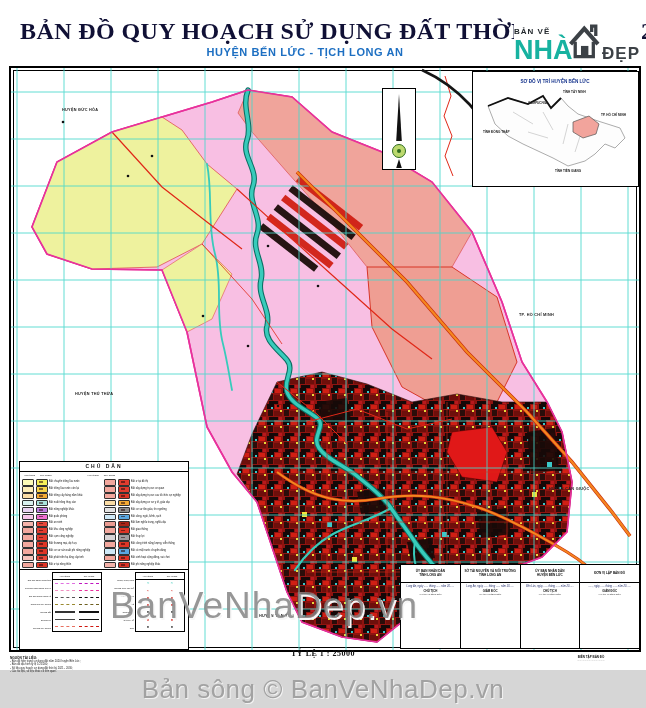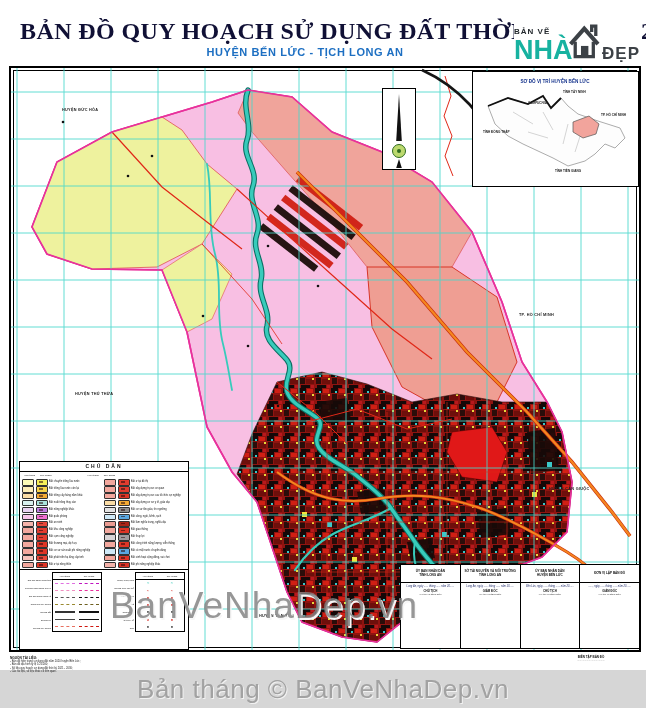--- a/index.html
+++ b/index.html
@@ -596,32 +596,33 @@
           <div class="sig-b">
             <div class="l1">......, ngày ...... tháng ...... năm 20......</div>
             <div class="l2">GIÁM ĐỐC</div>
             <div class="l3">(Ký tên và đóng dấu)</div>
           </div>
         </div>
       </div>
   </div>
 
   <div class="watermark">BanVeNhaDep.vn</div>
+  <div class="scale">TỶ LỆ 1 : 25000</div>
 
   <div class="notes">
     <div class="nh">NGUỒN TÀI LIỆU:</div>
     <div id="notes-lines">
         <div class="nl">- Bản đồ hiện trạng sử dụng đất năm 2020 huyện Bến Lức;</div>
         <div class="nl">- Bản đồ địa hình tỷ lệ 1/25.000;</div>
         <div class="nl">- Số liệu quy hoạch sử dụng đất thời kỳ 2021 - 2030;</div>
         <div class="nl">- Các tài liệu, số liệu khác có liên quan.</div>
       </div>
   </div>
 
   <div class="credit">
     <div class="c1">BIÊN TẬP BẢN ĐỒ</div>
     <div class="c2">........................................</div>
   </div>
 
   <div class="footer">
-    <span>Bản tháng © BanVeNhaDep.vn</span>
+    <span>Bản sông © BanVeNhaDep.vn</span>
   </div>
 </div>
 
 </body></html>

